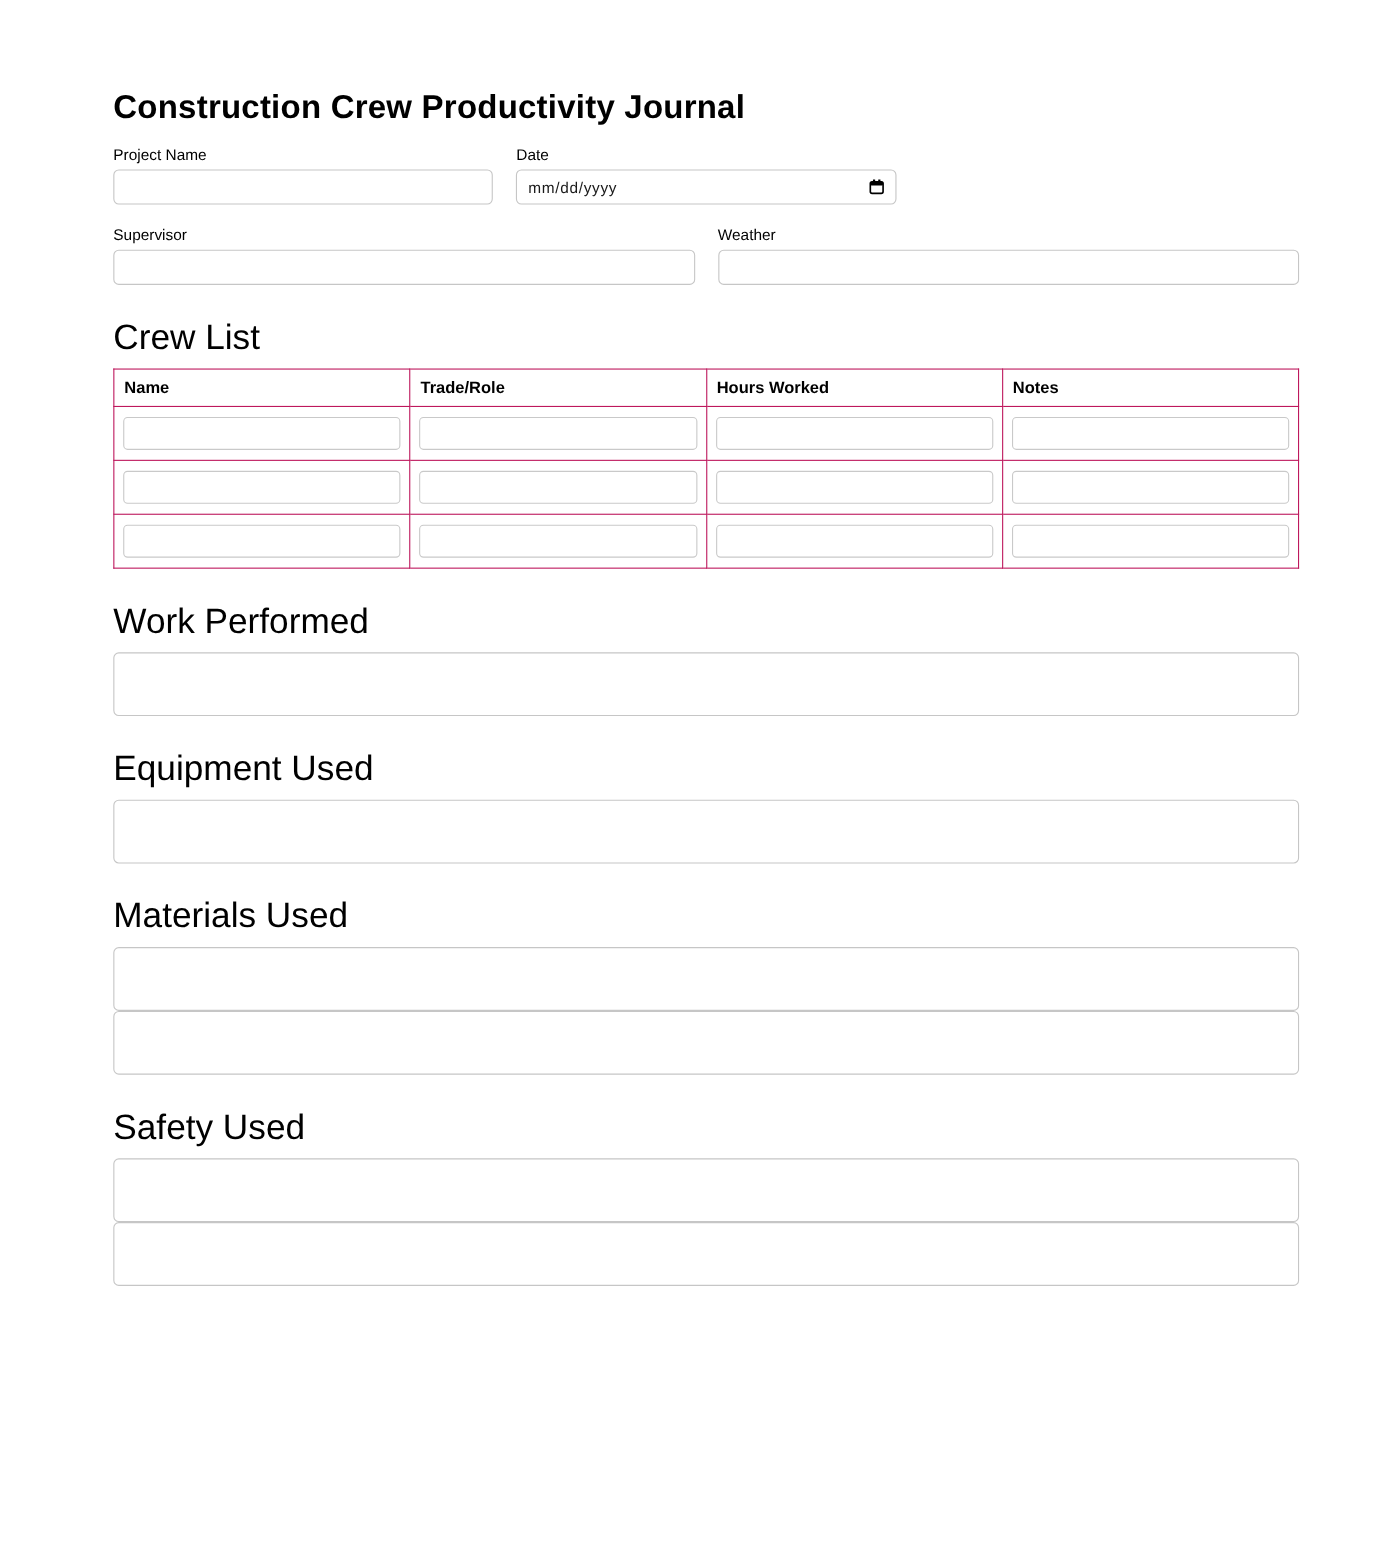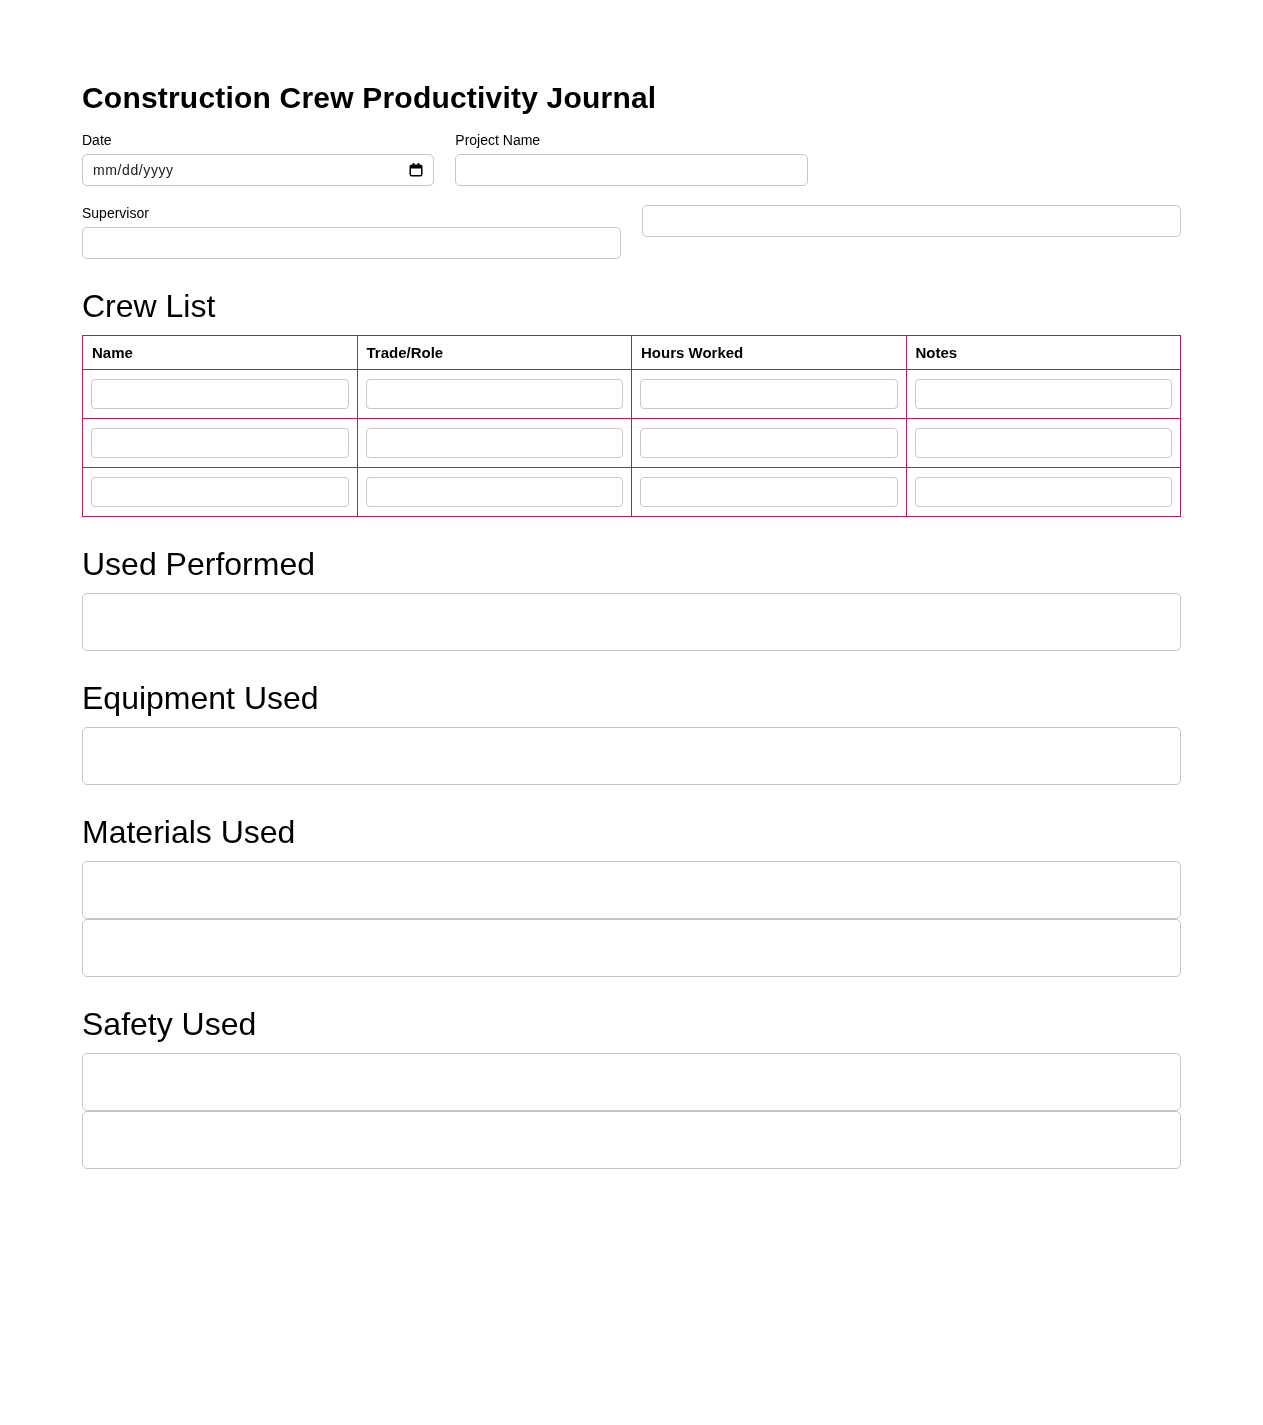--- a/index.html
+++ b/index.html
@@ -5,21 +5,21 @@
   * { box-sizing: border-box; }
   html, body {
     margin: 0; padding: 0;
     background: #ffffff;
     font-family: "Liberation Sans", sans-serif;
     color: #000000;
   }
   body { width: 1263px; height: 1425px; overflow: hidden; }
 
   
-  .viewport { height: 1300px; overflow: hidden; }
+  .viewport { height: 1300px; overflow: hidden; padding-left: 21px; }
   .page { padding: 80px 82px 0 82px; }
 
   h1.page-title {
     font-size: 30px;
     line-height: 36px;
     font-weight: 700;
     margin: 0 0 16px 0;
     letter-spacing: 0.2px;
   }
 
@@ -115,46 +115,47 @@
 </style>
 </head>
 <body>
 
 <div class="viewport">
   <div class="page">
 
     <h1 class="page-title">Construction Crew Productivity Journal</h1>
 
     <div class="grid3">
+      <div class="field">
+        <label class="field-label">Project Name</label>
+        <input class="text-input" type="text" value="" style="">
+      </div>
       <div class="field">
         <label class="field-label">Date</label>
         <div class="date-box">
           <span class="date-text">mm/dd/yyyy</span>
           <span>
             <svg class="calendar-icon-svg" width="16" height="16" viewBox="0 0 16 16">
               <rect x="2.2" y="3.2" width="11.6" height="10.6" rx="1.6" fill="none" stroke="#000000" stroke-width="1.5"></rect>
               <rect x="2.2" y="3.2" width="11.6" height="3.4" rx="1" fill="#000000"></rect>
               <rect x="4.6" y="1.2" width="2" height="3" fill="#000000"></rect>
               <rect x="9.4" y="1.2" width="2" height="3" fill="#000000"></rect>
             </svg>
           </span>
         </div>
       </div>
-      <div class="field">
-        <label class="field-label">Project Name</label>
-        <input class="text-input" type="text" value="" style="">
-      </div>
     </div>
 
     <div class="grid2">
       <div class="field">
         <label class="field-label">Supervisor</label>
         <input class="text-input" type="text" value="" style="">
       </div>
       <div class="field">
+        <label class="field-label">Weather</label>
         <input class="text-input" type="text" value="" style="">
       </div>
     </div>
 
     <h2 class="section-heading">Crew List</h2>
     <table class="crew-table">
       <thead>
         <tr>
           <th style="width:25%">Name</th>
           <th style="width:25%">Trade/Role</th>
@@ -177,21 +178,21 @@
         </tr>
         <tr>
           <td><input class="cell-input" type="text" value="" style=""></td>
           <td><input class="cell-input" type="text" value="" style=""></td>
           <td><input class="cell-input" type="text" value="" style=""></td>
           <td><input class="cell-input" type="text" value="" style=""></td>
         </tr>
       </tbody>
     </table>
 
-    <h2 class="section-heading">Used Performed</h2>
+    <h2 class="section-heading">Work Performed</h2>
     <textarea class="section-textarea" style=""></textarea>
 
     <h2 class="section-heading">Equipment Used</h2>
     <textarea class="section-textarea" style=""></textarea>
 
     <h2 class="section-heading">Materials Used</h2>
     <textarea class="section-textarea" style=""></textarea>
 
     <textarea class="section-textarea" style=""></textarea>
 

